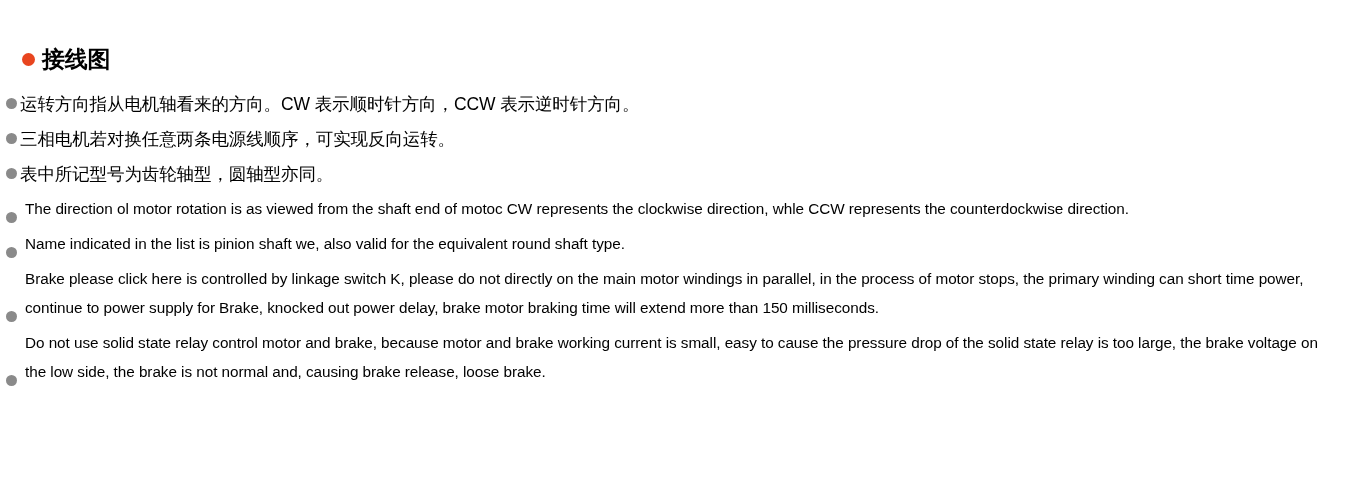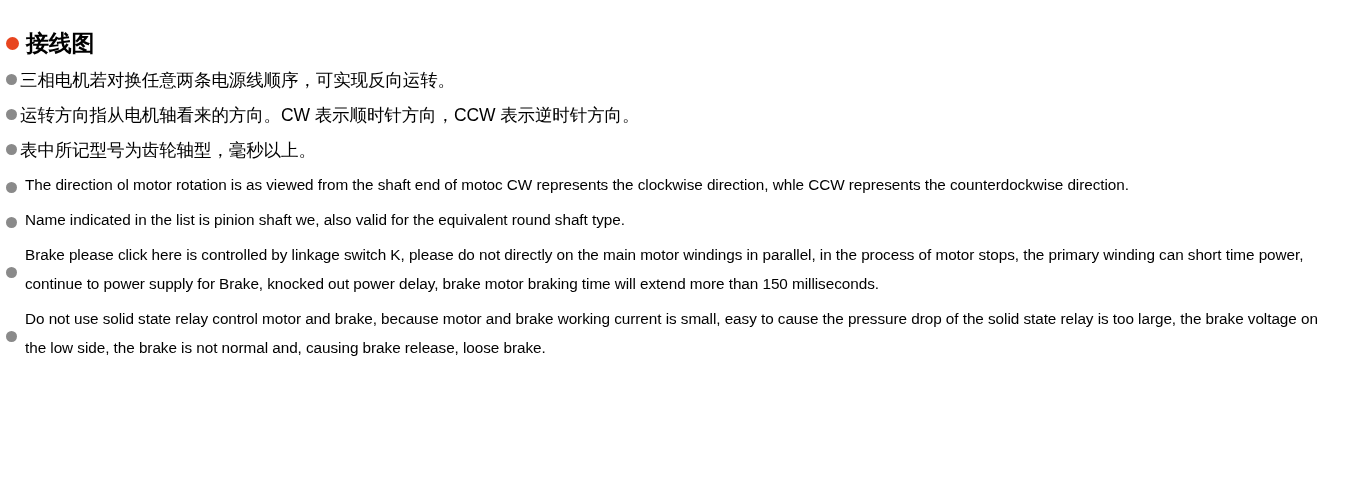--- a/index.html
+++ b/index.html
@@ -19,21 +19,21 @@
     width: 1348px;
     height: 497px;
     padding: 0;
     box-sizing: border-box;
   }
 
   
   .title-row {
     display: flex;
     align-items: center;
-    margin: 0;
+    margin: 16px;
     padding: 28px 12px 0 6px;
   }
   .bullet {
     display: inline-block;
     width: 13px;
     height: 13px;
     border-radius: 50%;
     flex: 0 0 auto;
   }
   .bullet-orange { background: #E8451F; }
@@ -62,21 +62,21 @@
   }
   .cn-text {
     font-size: 17.5px;
     line-height: 27px;
     letter-spacing: -0.1px;
   }
 
   
   .en-item {
     display: flex;
-    align-items: center;
+    align-items: flex-end;
     padding: 0 6px 0 6px;
     margin-top: 6px;
   }
   .en-item .bullet {
     width: 11px;
     height: 11px;
     margin-top: 6px;
     margin-right: 8px;
   }
   .en-text {
@@ -91,29 +91,29 @@
 
 <div class="page">
 
   <div class="title-row">
     <span class="bullet bullet-orange"></span>
     <span class="title-text">接线图</span>
   </div>
 
   <div class="cn-item">
     <span class="bullet bullet-gray"></span>
+    <span class="cn-text">运转方向指从电机轴看来的方向。CW 表示顺时针方向，CCW 表示逆时针方向。</span>
+  </div>
+  <div class="cn-item">
+    <span class="bullet bullet-gray"></span>
     <span class="cn-text">三相电机若对换任意两条电源线顺序，可实现反向运转。</span>
   </div>
   <div class="cn-item">
     <span class="bullet bullet-gray"></span>
-    <span class="cn-text">运转方向指从电机轴看来的方向。CW 表示顺时针方向，CCW 表示逆时针方向。</span>
-  </div>
-  <div class="cn-item">
-    <span class="bullet bullet-gray"></span>
-    <span class="cn-text">表中所记型号为齿轮轴型，毫秒以上。</span>
+    <span class="cn-text">表中所记型号为齿轮轴型，圆轴型亦同。</span>
   </div>
 
   <div class="en-item">
     <span class="bullet bullet-gray"></span>
     <span class="en-text">The direction ol motor rotation is as viewed from the shaft end of motoc CW represents the clockwise direction, whle CCW represents the counterdockwise direction.</span>
   </div>
   <div class="en-item">
     <span class="bullet bullet-gray"></span>
     <span class="en-text">Name indicated in the list is pinion shaft we, also valid for the equivalent round shaft type.</span>
   </div>

